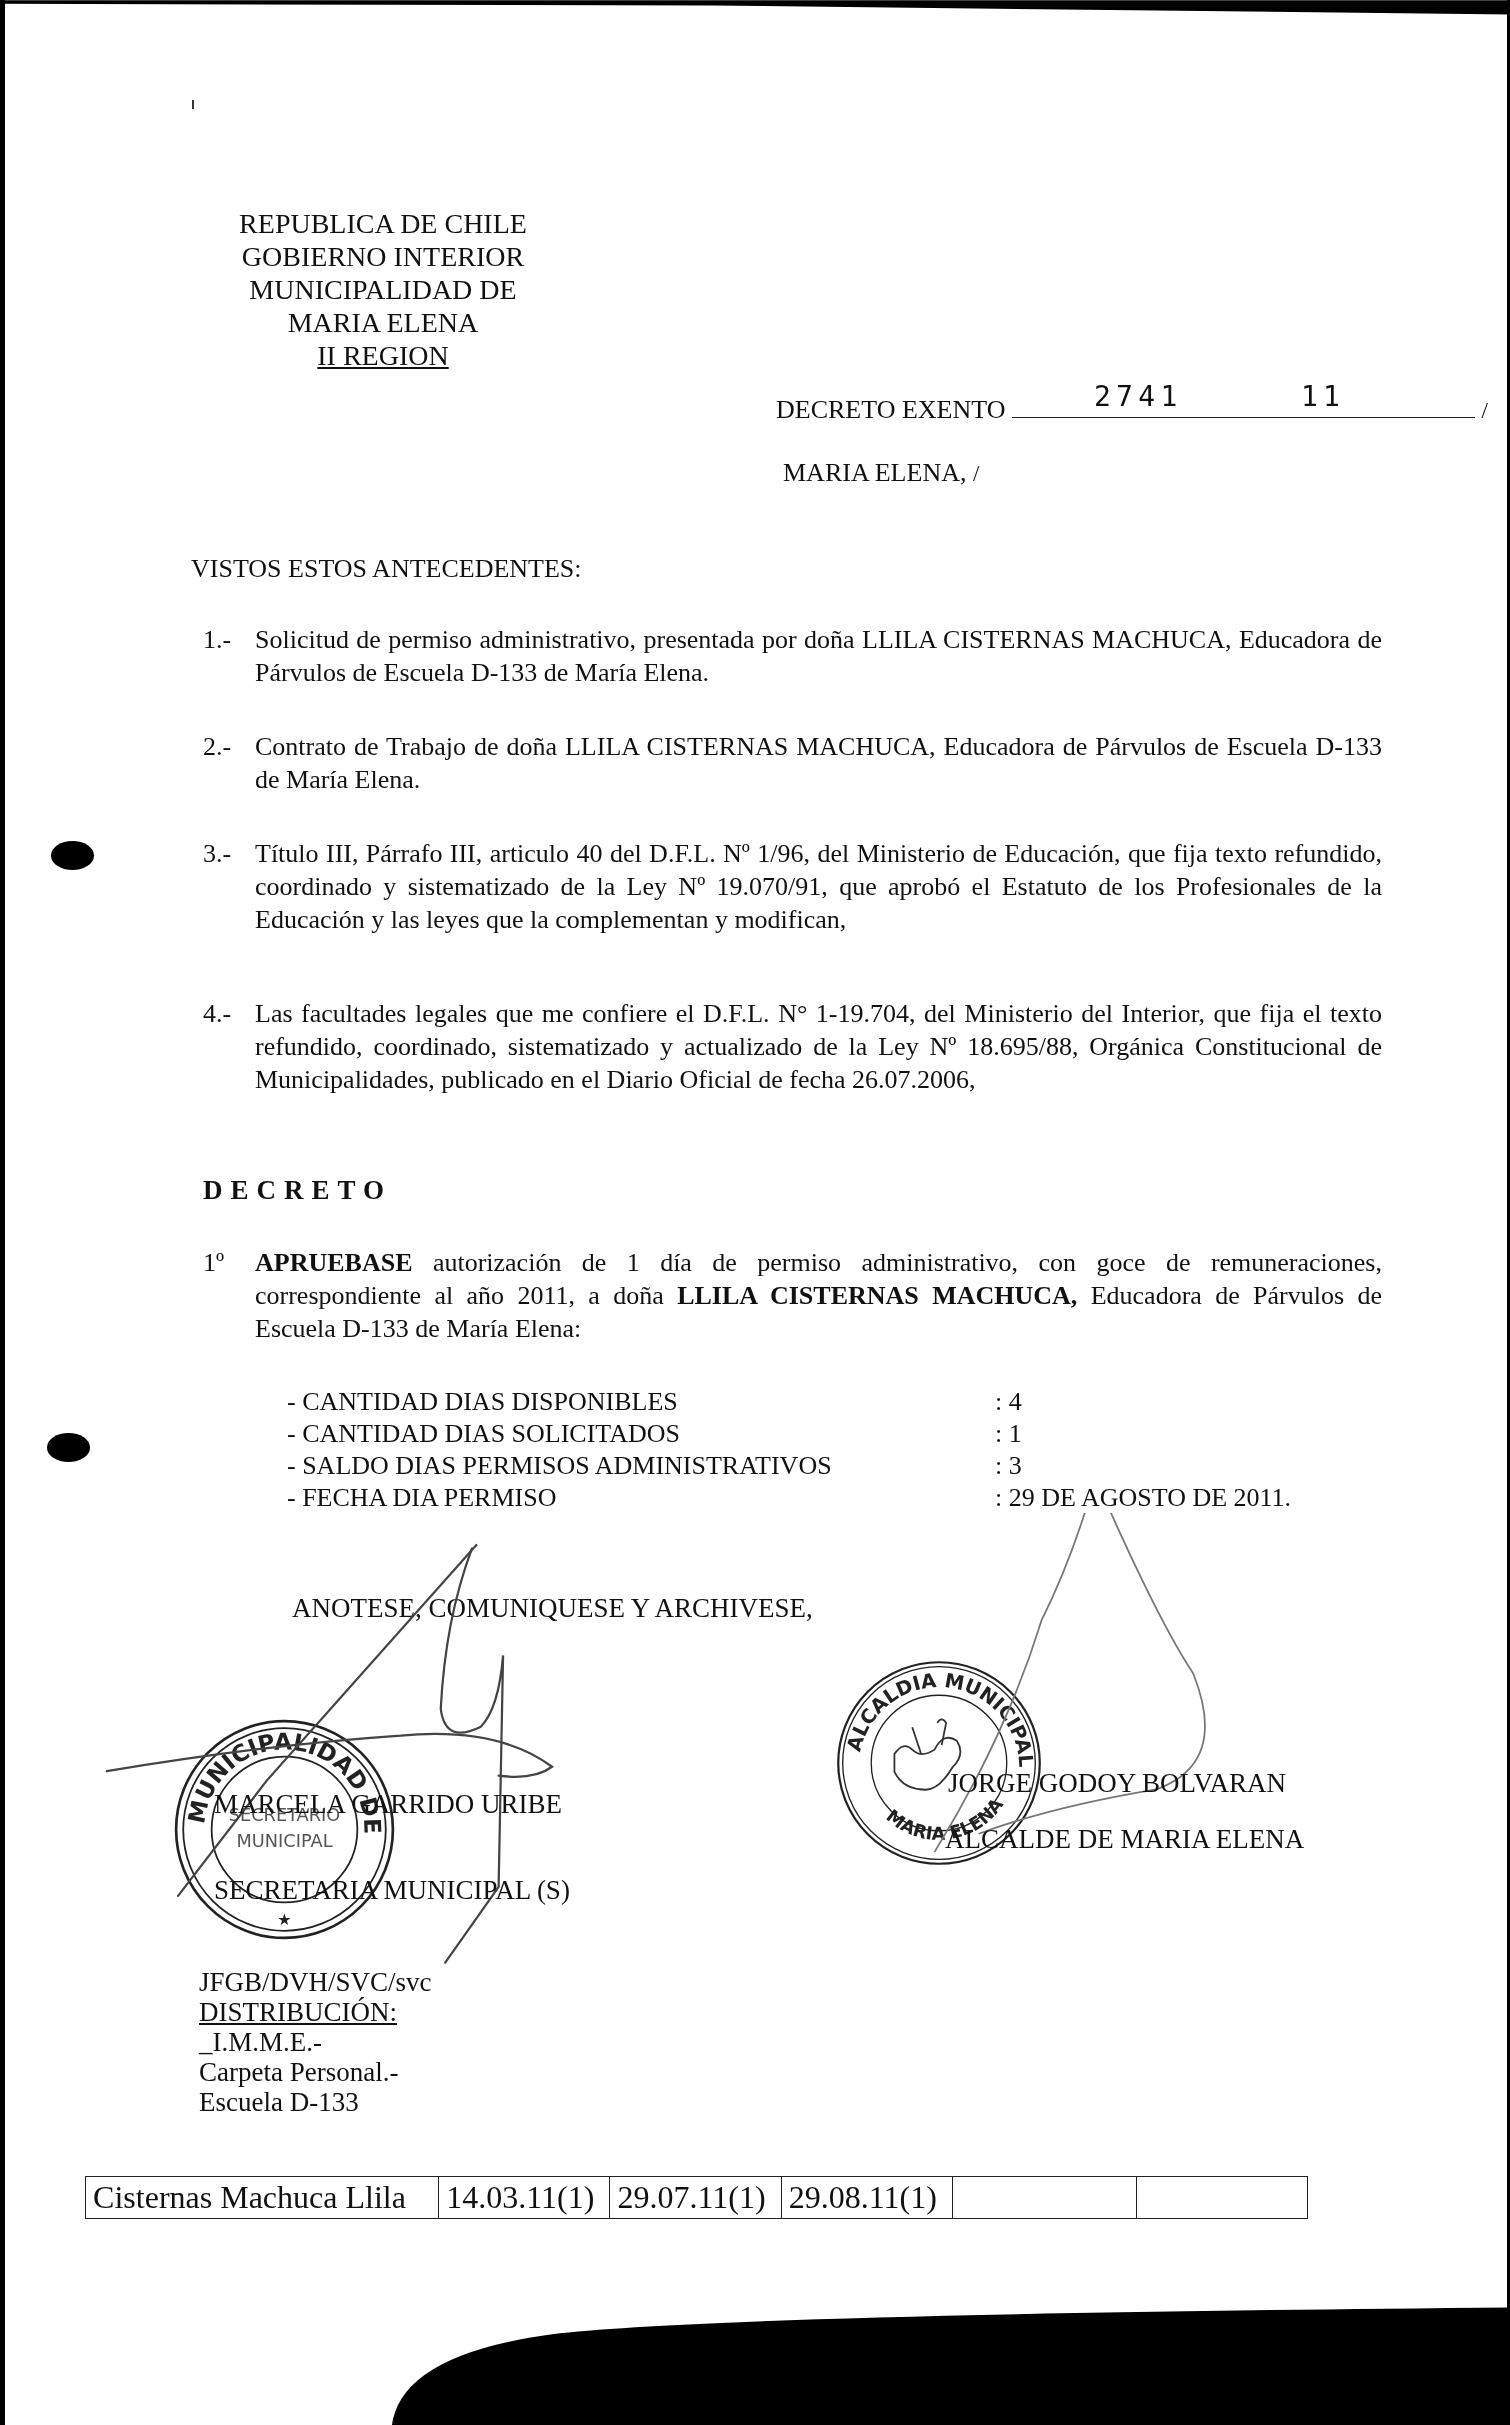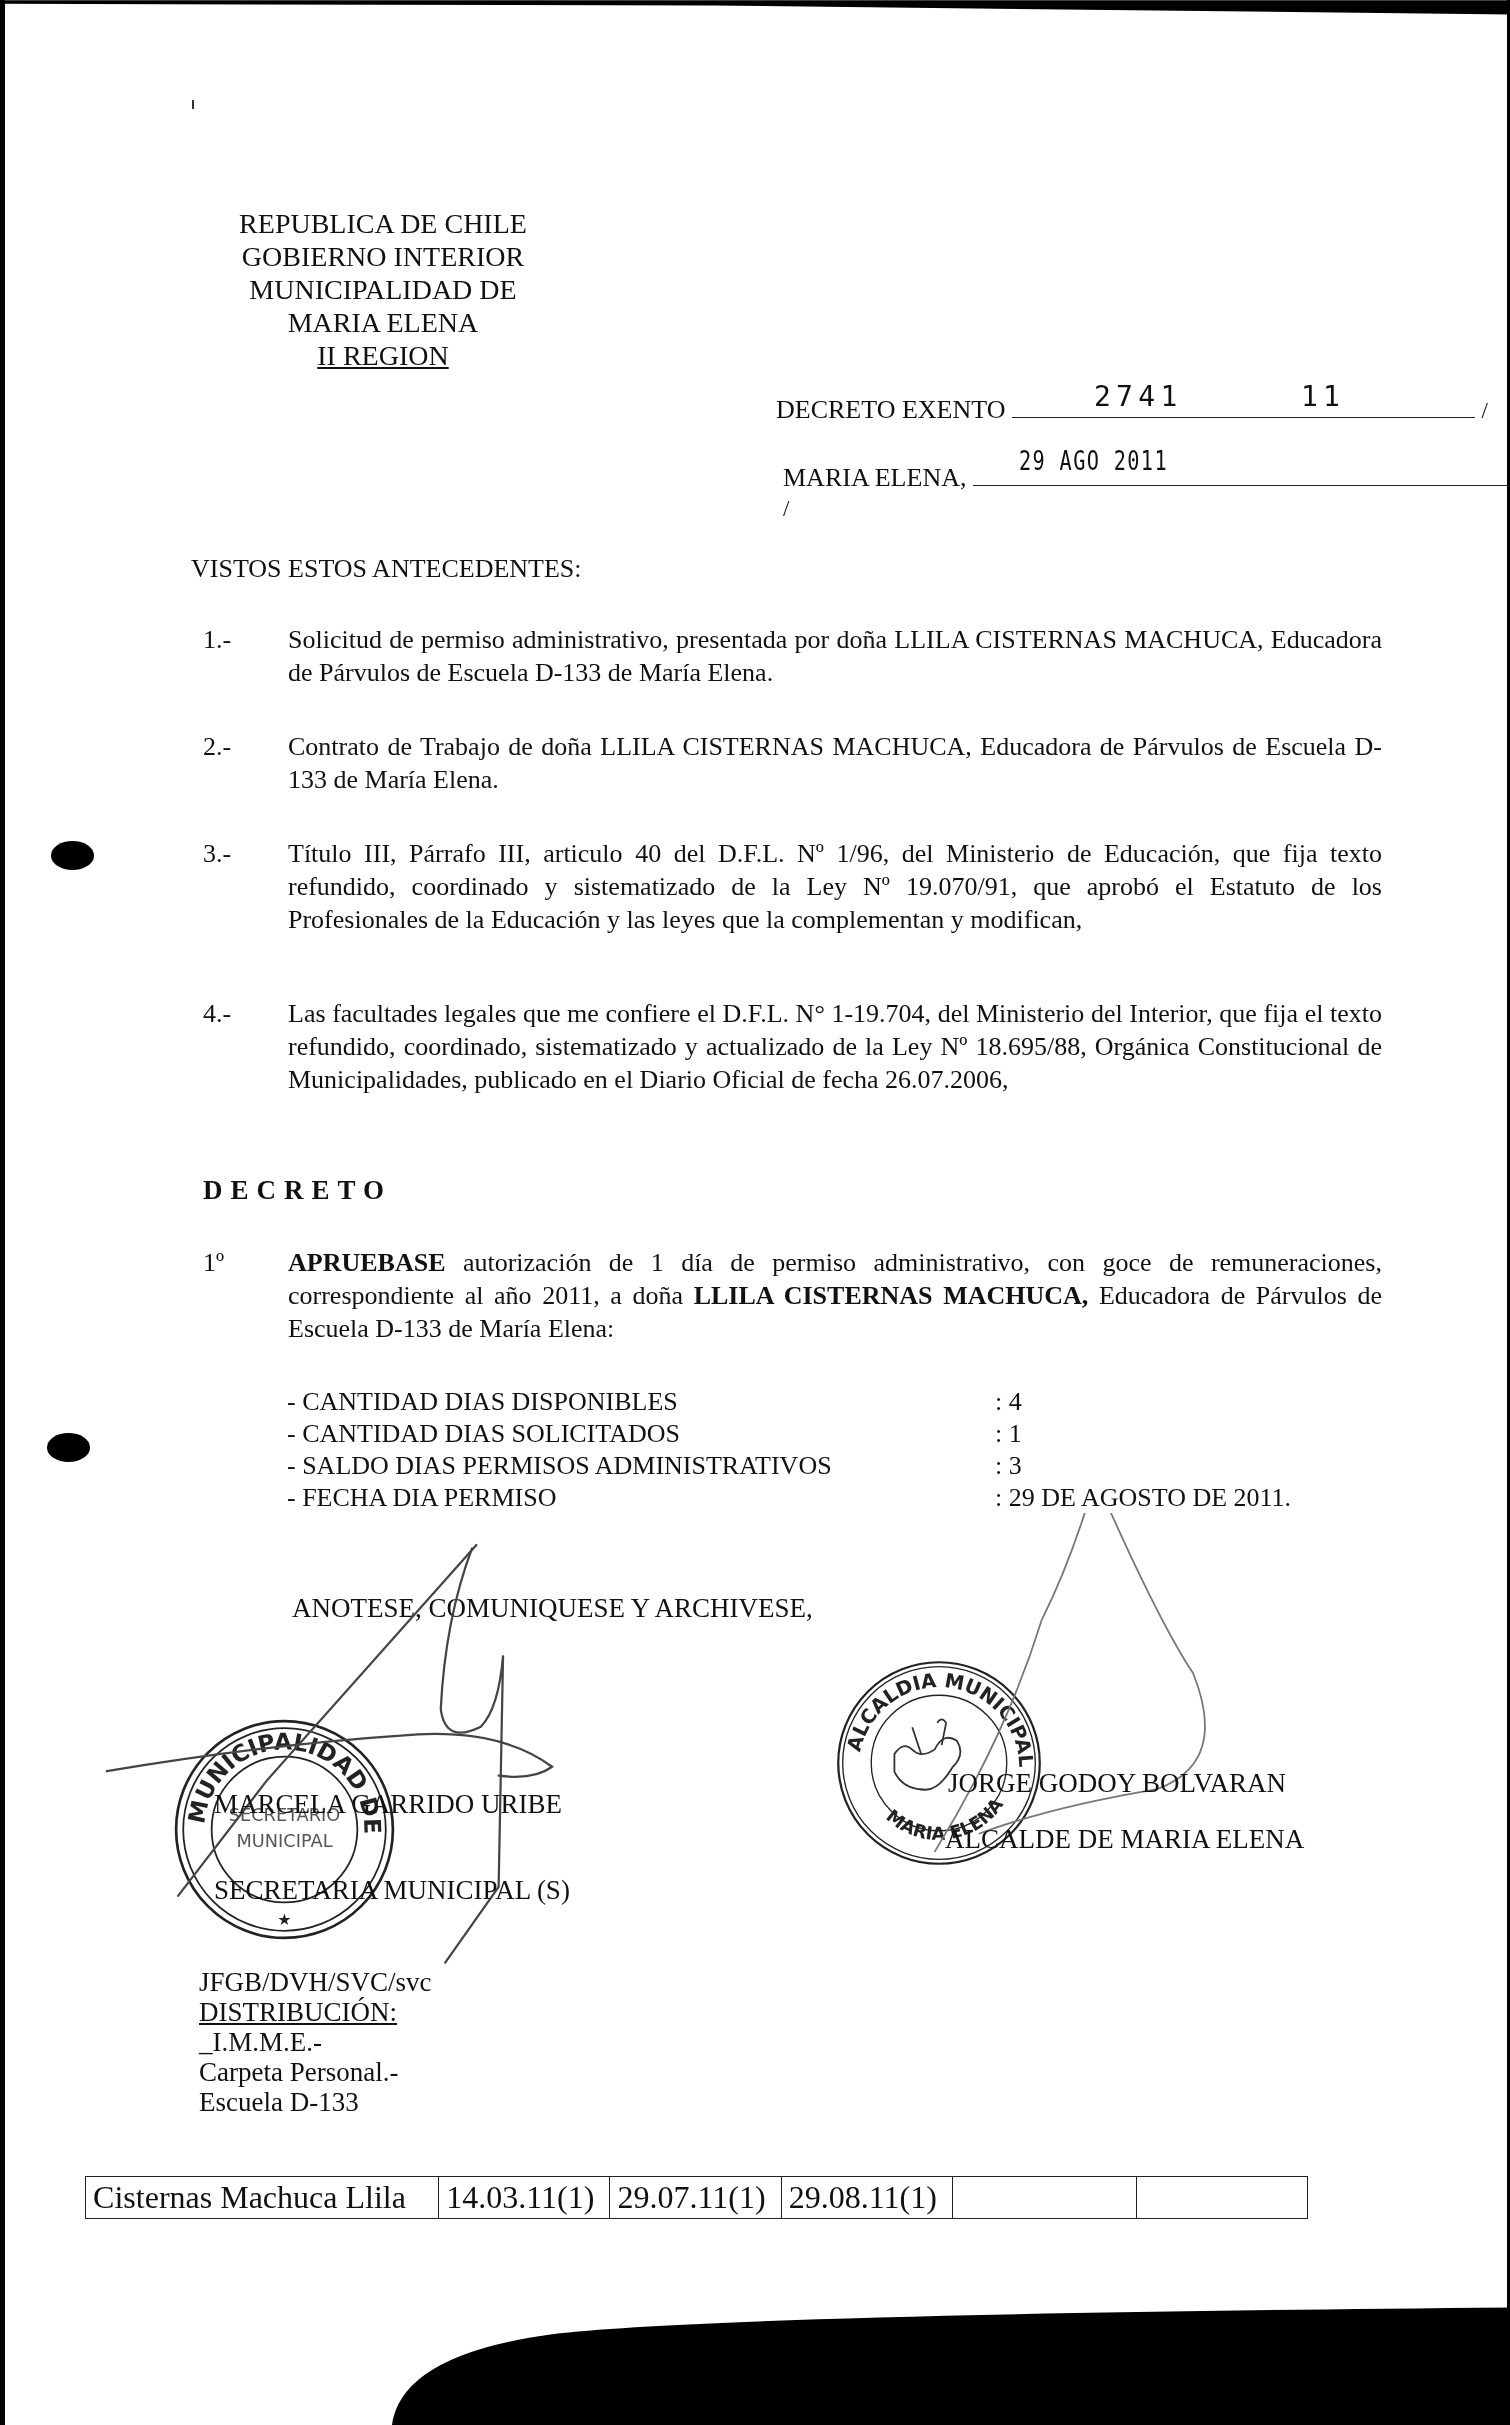--- a/index.html
+++ b/index.html
@@ -14,21 +14,21 @@
   .right-edge { right: 0; top: 0; width: 4.5px; height: 2314px; background: #000; }
   .punch { background: #000; border-radius: 50%; width: 43px; height: 28.5px; }
   .header-block { left: 214px; top: 207px; width: 338px; text-align: center; font-size: 28px; line-height: 33px; }
   .header-block .u { text-decoration: underline; }
   .decree-line { font-size: 26px; }
   .line-fill { display: inline-block; border-bottom: 1.8px solid #222; position: relative; vertical-align: baseline; }
   .stamp-num { font-family: "DejaVu Sans Mono", monospace; font-size: 28px; letter-spacing: 5.3px; position: absolute; bottom: 3.6px; }
   .section-title { font-size: 26px; text-align: center; }
   .item { position: absolute; left: 203px; width: 1179px; font-size: 26px; line-height: 33px; }
   .item .num { position: absolute; left: 0; top: 0; }
-  .item .txt { margin-left: 85px; text-align: justify; text-align-last: left; }
+  .item .txt { margin-left: 52px; text-align: justify; text-align-last: left; }
   .decreto { left: 203px; top: 1175px; font-size: 27px; font-weight: bold; letter-spacing: 8px; }
   .bold { font-weight: bold; }
   .list-row { position: absolute; left: 287px; font-size: 26px; }
   .list-val { position: absolute; left: 995px; font-size: 26px; }
   .sig-text { font-size: 27px; }
   .dist { left: 199px; top: 1967px; font-size: 27px; line-height: 30px; }
   .dist .u { text-decoration: underline; }
   table.record { position: absolute; left: 85px; top: 2176px; border-collapse: collapse; font-size: 32px; }
   table.record td { border: 1.8px solid #222; padding: 1.8px 7.1px; height: 30px; white-space: nowrap; }
   .bottom-shadow { left: 0; top: 2270px; }
@@ -56,23 +56,20 @@
 <div class="abs decree-line" style="left:776px;top:390px;">
   <span>DECRETO EXENTO</span>
   <span class="line-fill" style="width:463px;height:27px;">
     <span class="stamp-num" style="left:82px;">2741</span>
     <span class="stamp-num" style="left:289px;">11</span>
   </span>
   <span style="font-size:23px;">/</span>
 </div>
 <div class="abs decree-line" style="left:783px;top:458px;">
   <span>MARIA ELENA,</span>
-  <span class="line-fill" style="width:534px;height:27px;">
-    <span class="stamp-num" style="left:46px;bottom:9px;font-size:27px;letter-spacing:1.8px;transform:scaleX(0.75);transform-origin:left;">29 AGO 2011</span>
-  </span>
   <span style="font-size:23px;">/</span>
 </div>
 
 <div class="abs section-title" style="left:191px;top:554px;">VISTOS ESTOS ANTECEDENTES:</div>
 
 <div class="item" style="top:623px;">
   <span class="num">1.-</span>
   <div class="txt">Solicitud de permiso administrativo,  presentada por doña LLILA CISTERNAS MACHUCA, Educadora de Párvulos de Escuela D-133  de María Elena.</div>
 </div>
 <div class="item" style="top:730px;">

